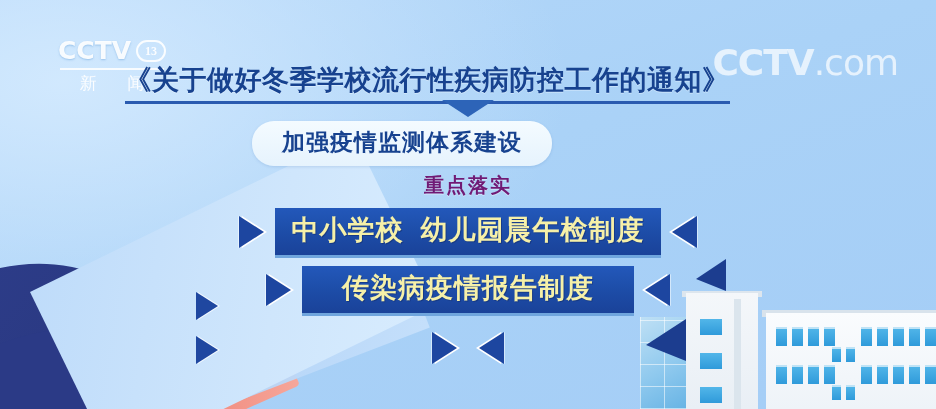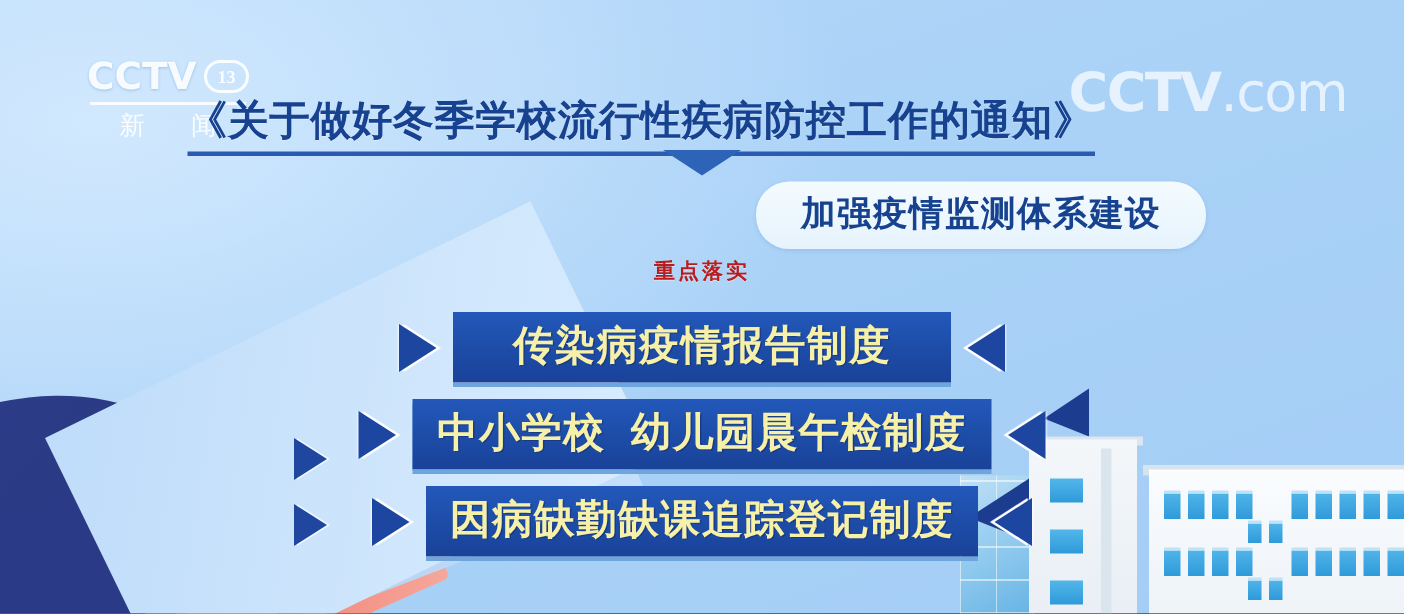--- a/index.html
+++ b/index.html
@@ -294,21 +294,21 @@
     border-left: 26px solid transparent;
     border-right: 26px solid transparent;
     border-top: 17px solid #2d64b8;
   }
 
   
   .pill-wrap {
     position: absolute;
     left: 0; top: 121px;
     width: 804px;
-    text-align: right;
+    text-align: center;
     text-decoration: underline;
   }
   .pill {
     display: inline-block;
     background: linear-gradient(180deg, #f4fbff 0%, #e6f3fd 100%);
     border-radius: 22px;
     padding: 6px 30px 8px;
     font-size: 23px;
     font-weight: 700;
     color: #17428f;
@@ -317,23 +317,23 @@
   }
 
   
   .sublabel-wrap {
     position: absolute;
     left: 0; top: 172px;
     width: 936px;
     text-align: center;
   }
   .sublabel {
-    font-size: 14px;
-    font-weight: 700;
-    color: #b91c1c;
+    font-size: 20px;
+    font-weight: 700;
+    color: #701a75;
     letter-spacing: 2px;
     text-shadow: 0 1px 0 rgba(255,255,255,0.4);
   }
 
   
   .items {
     position: absolute;
     left: 0;
     top: 208px;
     width: 936px;
@@ -475,36 +475,33 @@
 
   <div class="sublabel-wrap">
     <span class="sublabel">重点落实</span>
   </div>
 
   <div class="items">
 
     <div class="item-row">
       <div class="tri-left"></div>
       <div class="bar">
-        <div class="bar-text">传染病疫情报告制度</div>
+        <div class="bar-text">中小学校  幼儿园晨午检制度</div>
       </div>
       <div class="tri-right"></div>
     </div>
 
     <div class="item-row">
       <div class="tri-left"></div>
       <div class="bar">
-        <div class="bar-text">中小学校  幼儿园晨午检制度</div>
+        <div class="bar-text">传染病疫情报告制度</div>
       </div>
       <div class="tri-right"></div>
     </div>
 
     <div class="item-row">
       <div class="tri-left"></div>
-      <div class="bar">
-        <div class="bar-text">因病缺勤缺课追踪登记制度</div>
-      </div>
       <div class="tri-right"></div>
     </div>
 
   </div>
 
 </div>
 
 </body></html>

